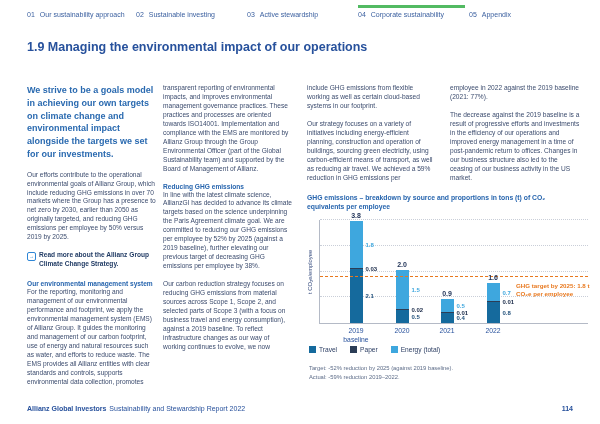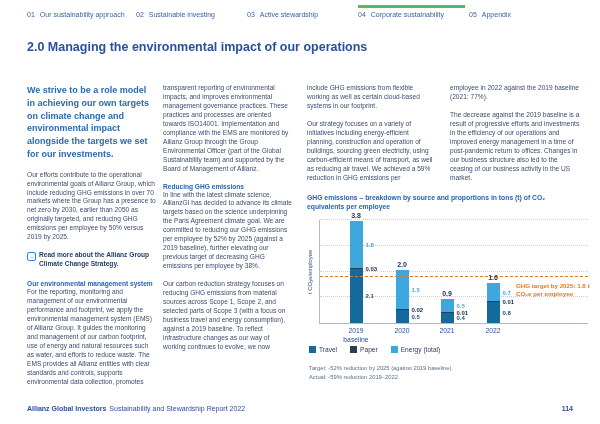--- a/index.html
+++ b/index.html
@@ -60,24 +60,24 @@
 <div class="page">
 
   <nav class="topnav" id="nav">
       <div class="nav-item"><span class="num">01</span><span>Our sustainability approach</span></div>
       <div class="nav-item"><span class="num">02</span><span>Sustainable investing</span></div>
       <div class="nav-item"><span class="num">03</span><span>Active stewardship</span></div>
       <div class="nav-item"><span class="activebar" style="background: rgb(82, 186, 98);"></span><span class="num">04</span><span>Corporate sustainability</span></div>
       <div class="nav-item"><span class="num">05</span><span>Appendix</span></div>
     </nav>
 
-  <h1 class="title">2.0 Managing the environmental impact of our operations</h1>
+  <h1 class="title">1.9 Managing the environmental impact of our operations</h1>
 
   <div class="col c1">
-    <p class="lead">We strive to be a role model in achieving our own targets on climate change and environmental impact alongside the targets we set for our investments.</p>
+    <p class="lead">We strive to be a goals model in achieving our own targets on climate change and environmental impact alongside the targets we set for our investments.</p>
     <p class="body">Our efforts contribute to the operational environmental goals of Allianz Group, which include reducing GHG emissions in over 70 markets where the Group has a presence to net zero by 2030, earlier than 2050 as originally targeted, and reducing GHG emissions per employee by 50% versus 2019 by 2025.</p>
     <div class="readmore">
       <span class="linkicon">→</span>
       <span class="linktext">Read more about the Allianz Group Climate Change Strategy.</span>
     </div>
     <h3 class="subhead">Our environmental management system</h3>
     <p class="body">For the reporting, monitoring and management of our environmental performance and footprint, we apply the environmental management system (EMS) of Allianz Group. It guides the monitoring and management of our carbon footprint, use of energy and natural resources such as water, and efforts to reduce waste. The EMS provides all Allianz entities with clear standards and controls, supports environmental data collection, promotes</p>
   </div>
 
   <div class="col c2">

